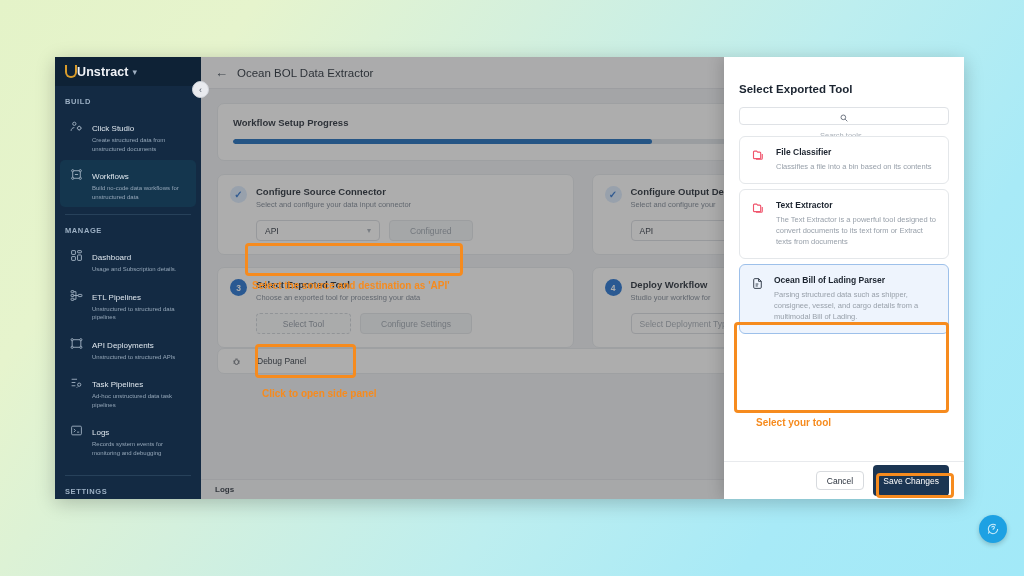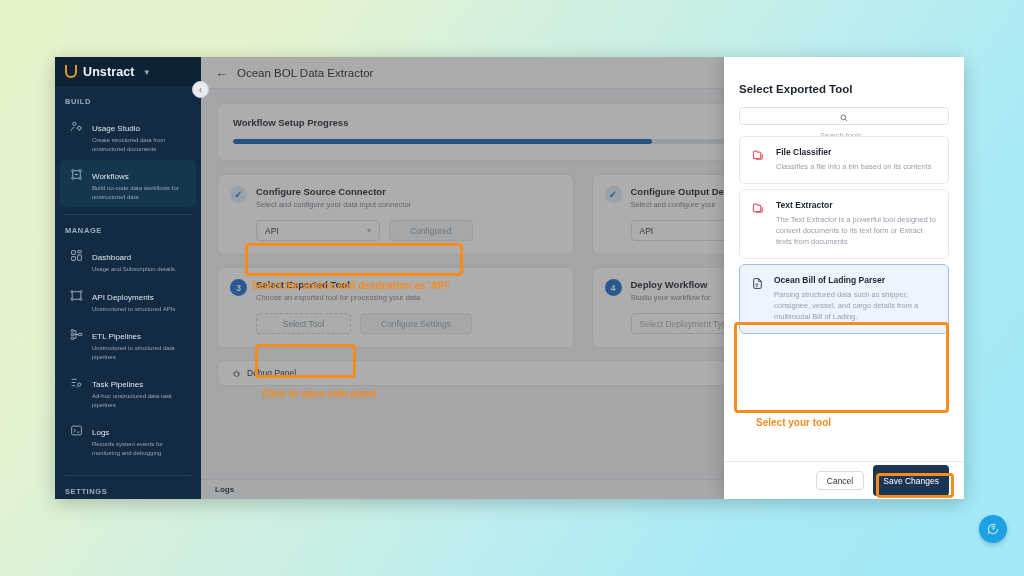--- a/index.html
+++ b/index.html
@@ -27,21 +27,21 @@
   #sidebar {
     position: absolute; left: 0; top: 0;
     width: 146px; height: 100%;
     background: #132a43;
     color: #c7d2de;
     overflow: hidden;
   }
   #brand-bar {
     height: 29px; background: #0e2236;
     display: flex; align-items: center;
-    padding: 0 10px; gap: 6px;
+    padding: 0 10px; 
   }
   .brand-logo {
     width: 12px; height: 13px;
     border: 2px solid #d99c2b;
     border-top: none;
     border-radius: 0 0 7px 7px;
     flex: none;
   }
   .brand-name {
     color: #f0f3f7; font-size: 12.5px; font-weight: bold;
@@ -136,24 +136,24 @@
   .ctrl-select .cv-caret { color: #a8afb8; font-size: 8px; }
   .ctrl-btn {
     height: 21px; border: 1px solid #e2e5e9; border-radius: 4px;
     background: #f2f4f6; color: #9aa3ad; font-size: 8.5px;
     display: flex; align-items: center; padding: 0 20px;
   }
   .ctrl-btn.dashed { background:#fafbfc; border: 1px dashed #cfd4da; color:#8b949f; }
   .ctrl-btn.wide { padding: 0 9px; }
 
   #debug-card {
-    margin-top: 12px; background: #fff;
+    background: #fff;
     border: 1px solid #e6e9ed; border-radius: 7px;
     height: 26px; display: flex; align-items: center;
-    gap: 6px; padding: 0 14px;
+    gap: 16px; padding: 0 14px;
   }
   .debug-label { font-size: 8.5px; color: #2b333e; }
   #logs-bar {
     position: absolute; left: 0; bottom: 0; width: 100%;
     height: 20px; background: #f5f6f8; border-top: 1px solid #e3e6ea;
     display: flex; align-items: center; padding: 0 14px;
   }
   .logs-label { font-size: 8px; font-weight: bold; color: #2b333e; }
 
   
@@ -247,21 +247,21 @@
     <div class="sb-item">
       <span class="sb-ico">
         <svg width="13" height="13" viewBox="0 0 24 24" fill="none" stroke="currentColor" stroke-width="1.6">
           <circle cx="8" cy="7" r="3"></circle>
             <path d="M2 20c0-3.3 2.7-6 6-6"></path>
           <circle cx="17" cy="15" r="3.2"></circle>
             <path d="M17 10.6v1.2M17 18.2v1.2M12.6 15h1.2M20.2 15h1.2"></path>
         </svg>
       </span>
       <span class="sb-txt">
-        <span class="sb-title">Usage Studio</span>
+        <span class="sb-title">Click Studio</span>
         <span class="sb-desc" style="display:block">Create structured data from unstructured documents</span>
       </span>
     </div>
 
     <div class="sb-item active">
       <span class="sb-ico">
         <svg width="13" height="13" viewBox="0 0 24 24" fill="none" stroke="currentColor" stroke-width="1.6">
           <circle cx="5" cy="5" r="2"></circle>
             <circle cx="19" cy="5" r="2"></circle>
           <circle cx="5" cy="19" r="2"></circle>
@@ -289,46 +289,46 @@
       </span>
       <span class="sb-txt">
         <span class="sb-title">Dashboard</span>
         <span class="sb-desc" style="display:block">Usage and Subscription details.</span>
       </span>
     </div>
 
     <div class="sb-item">
       <span class="sb-ico">
         <svg width="13" height="13" viewBox="0 0 24 24" fill="none" stroke="currentColor" stroke-width="1.6">
+          <rect x="2" y="3" width="5" height="4" rx="1"></rect>
+            <rect x="2" y="10" width="5" height="4" rx="1"></rect>
+          <rect x="2" y="17" width="5" height="4" rx="1"></rect>
+            <rect x="15" y="10" width="7" height="4" rx="1"></rect>
+          <path d="M7 5h4v7M7 19h4v-7M7 12h8"></path>
+        </svg>
+      </span>
+      <span class="sb-txt">
+        <span class="sb-title">ETL Pipelines</span>
+        <span class="sb-desc" style="display:block">Unstructured to structured data pipelines</span>
+      </span>
+    </div>
+
+    <div class="sb-item">
+      <span class="sb-ico">
+        <svg width="13" height="13" viewBox="0 0 24 24" fill="none" stroke="currentColor" stroke-width="1.6">
           <circle cx="4" cy="5" r="2"></circle>
             <circle cx="20" cy="5" r="2"></circle>
           <circle cx="4" cy="19" r="2"></circle>
             <circle cx="20" cy="19" r="2"></circle>
           <path d="M6 5h12M6 19h12M4 7v10M20 7v10"></path>
         </svg>
       </span>
       <span class="sb-txt">
         <span class="sb-title">API Deployments</span>
         <span class="sb-desc" style="display:block">Unstructured to structured APIs</span>
-      </span>
-    </div>
-
-    <div class="sb-item">
-      <span class="sb-ico">
-        <svg width="13" height="13" viewBox="0 0 24 24" fill="none" stroke="currentColor" stroke-width="1.6">
-          <rect x="2" y="3" width="5" height="4" rx="1"></rect>
-            <rect x="2" y="10" width="5" height="4" rx="1"></rect>
-          <rect x="2" y="17" width="5" height="4" rx="1"></rect>
-            <rect x="15" y="10" width="7" height="4" rx="1"></rect>
-          <path d="M7 5h4v7M7 19h4v-7M7 12h8"></path>
-        </svg>
-      </span>
-      <span class="sb-txt">
-        <span class="sb-title">ETL Pipelines</span>
-        <span class="sb-desc" style="display:block">Unstructured to structured data pipelines</span>
       </span>
     </div>
 
     <div class="sb-item">
       <span class="sb-ico">
         <svg width="13" height="13" viewBox="0 0 24 24" fill="none" stroke="currentColor" stroke-width="1.6">
           <path d="M3 6h10M3 12h7M3 18h7"></path>
           <circle cx="17" cy="16" r="3"></circle>
             <path d="M14.5 19.5 12.5 21.5"></path>
         </svg>

